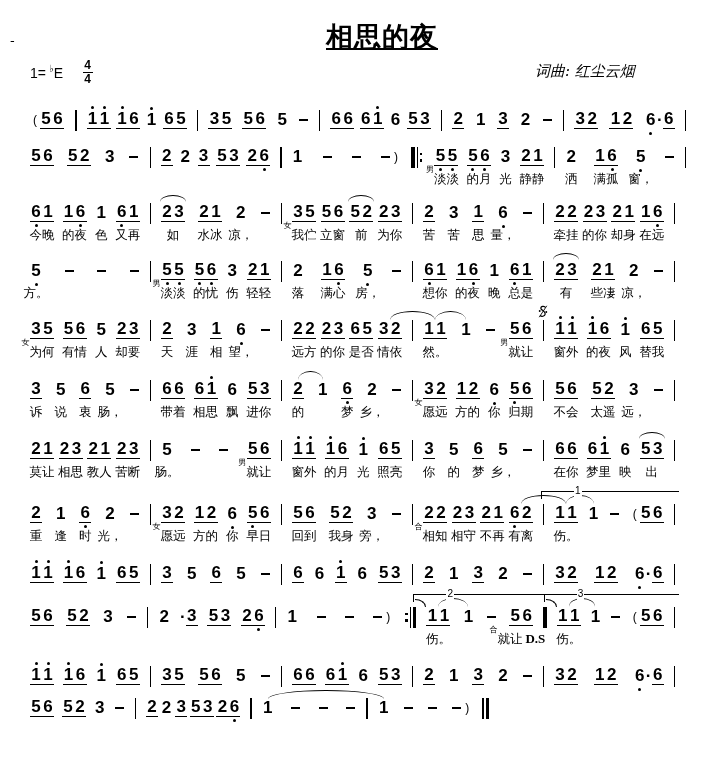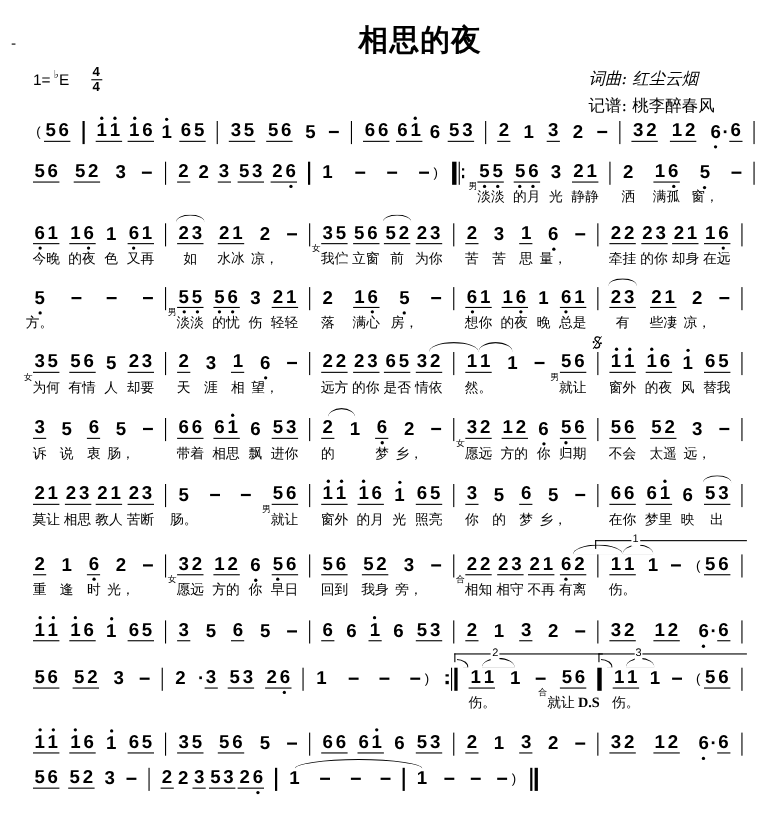--- a/index.html
+++ b/index.html
@@ -1,20 +1,20 @@
 <!DOCTYPE html>
 <html><head>
 <meta charset="utf-8">
 <style>
   html, body { margin: 0; padding: 0; background: #fff; }
   #page { position: relative; width: 713px; height: 764px; overflow: hidden; background: #fff; color: #000;
           font-family: "DejaVu Sans", sans-serif; }
   .corner { position: absolute; left: 10px; top: 33px; font: 13px "DejaVu Sans", sans-serif; }
   .title { position: absolute; left: 282px; top: 20px; width: 200px; margin: 0; text-align: center;
-           font: bold 27px/34px "DejaVu Serif", serif; letter-spacing: 1px; }
+           font: bold 27px/34px "DejaVu Serif", serif; letter-spacing: 1px; text-decoration: underline; }
   .key { position: absolute; left: 30px; top: 63px; font: 14px/18px "Liberation Sans", sans-serif; white-space: nowrap; }
   .key .flat { font: 10px "DejaVu Sans", sans-serif; vertical-align: 6px; margin-left: 3px; }
   .timesig { position: absolute; left: 82px; top: 60px; width: 11px; display: flex; flex-direction: column; align-items: center;
              font: bold 12px/11px "Liberation Sans", sans-serif; }
   .timesig .frac-line { display: block; width: 10px; height: 1.3px; background: #000; margin: 0.5px 0 1px; }
   .credit { position: absolute; font: 15px/20px "DejaVu Serif", serif; white-space: nowrap; }
   .credit.singers { left: 313px; top: 61px; }
   .credit.composer { left: 535px; top: 61px; font-style: italic; }
   .credit.transcriber { left: 535px; top: 86px; }
   .footer { position: absolute; left: 32px; top: 736px; font: 11.5px/16px "Liberation Serif", serif; color: #222; white-space: nowrap; }
@@ -81,24 +81,20 @@
   <div class="timesig">
     <span>4</span>
     <span class="frac-line"></span>
     <span>4</span>
   </div>
 
   <div class="credit composer">
     <span>词曲:</span>
     <span>红尘云烟</span>
   </div>
-  <div class="credit transcriber">
-    <span>记谱:</span>
-    <span>桃李醉春风</span>
-  </div>
 
   <div id="score">
       <div class="row row-1">
         <div class="measure first pickup">
           <div class="tok">
             <div class="notes">
               <span class="paren">(</span>
               <span class="ul">
                 <span class="d">5</span>
                 <span class="d">6</span>

